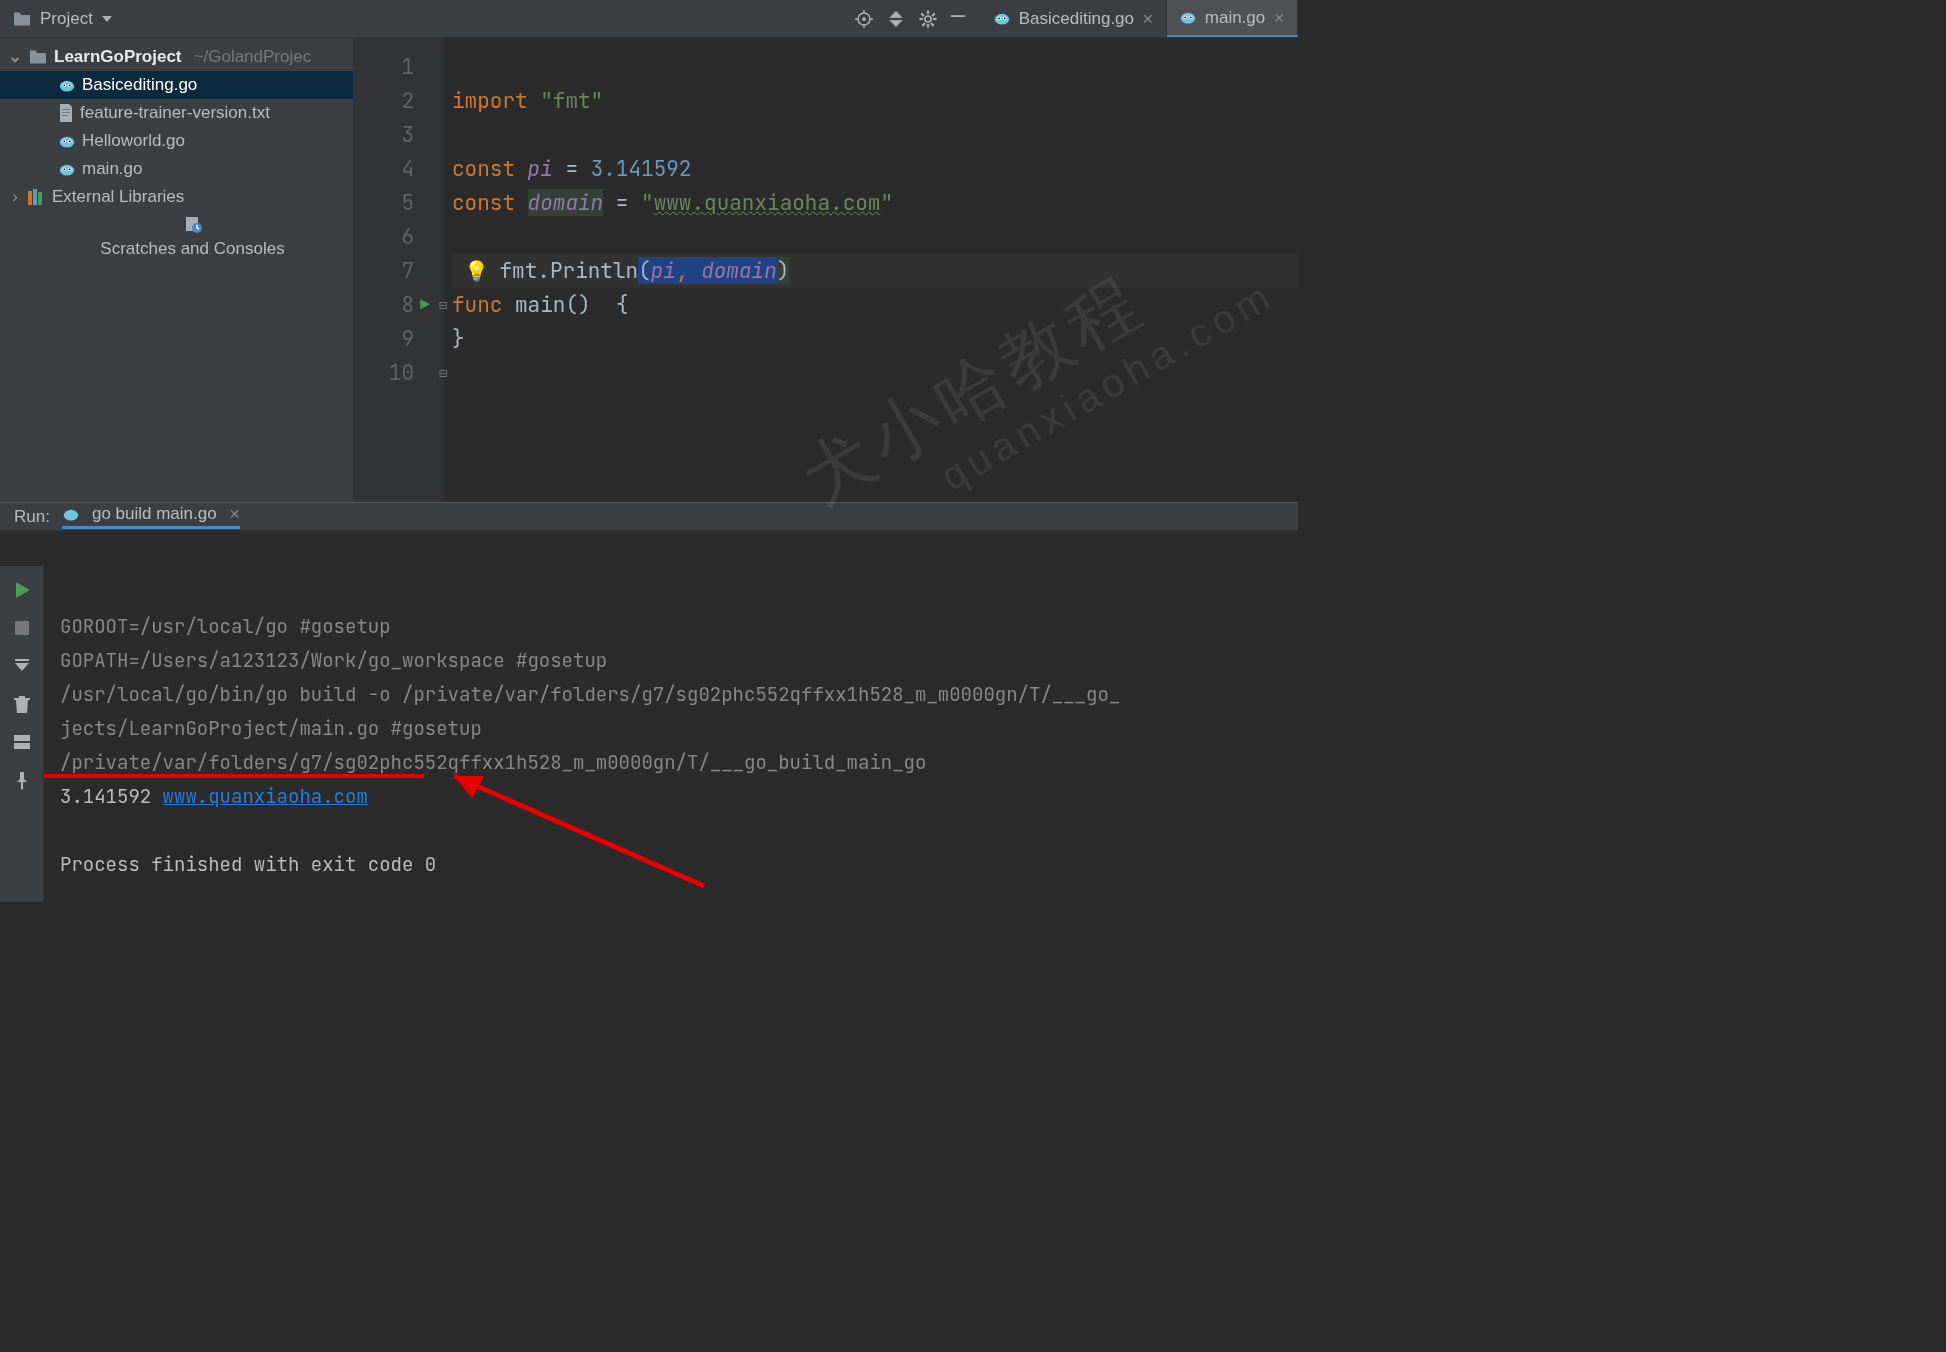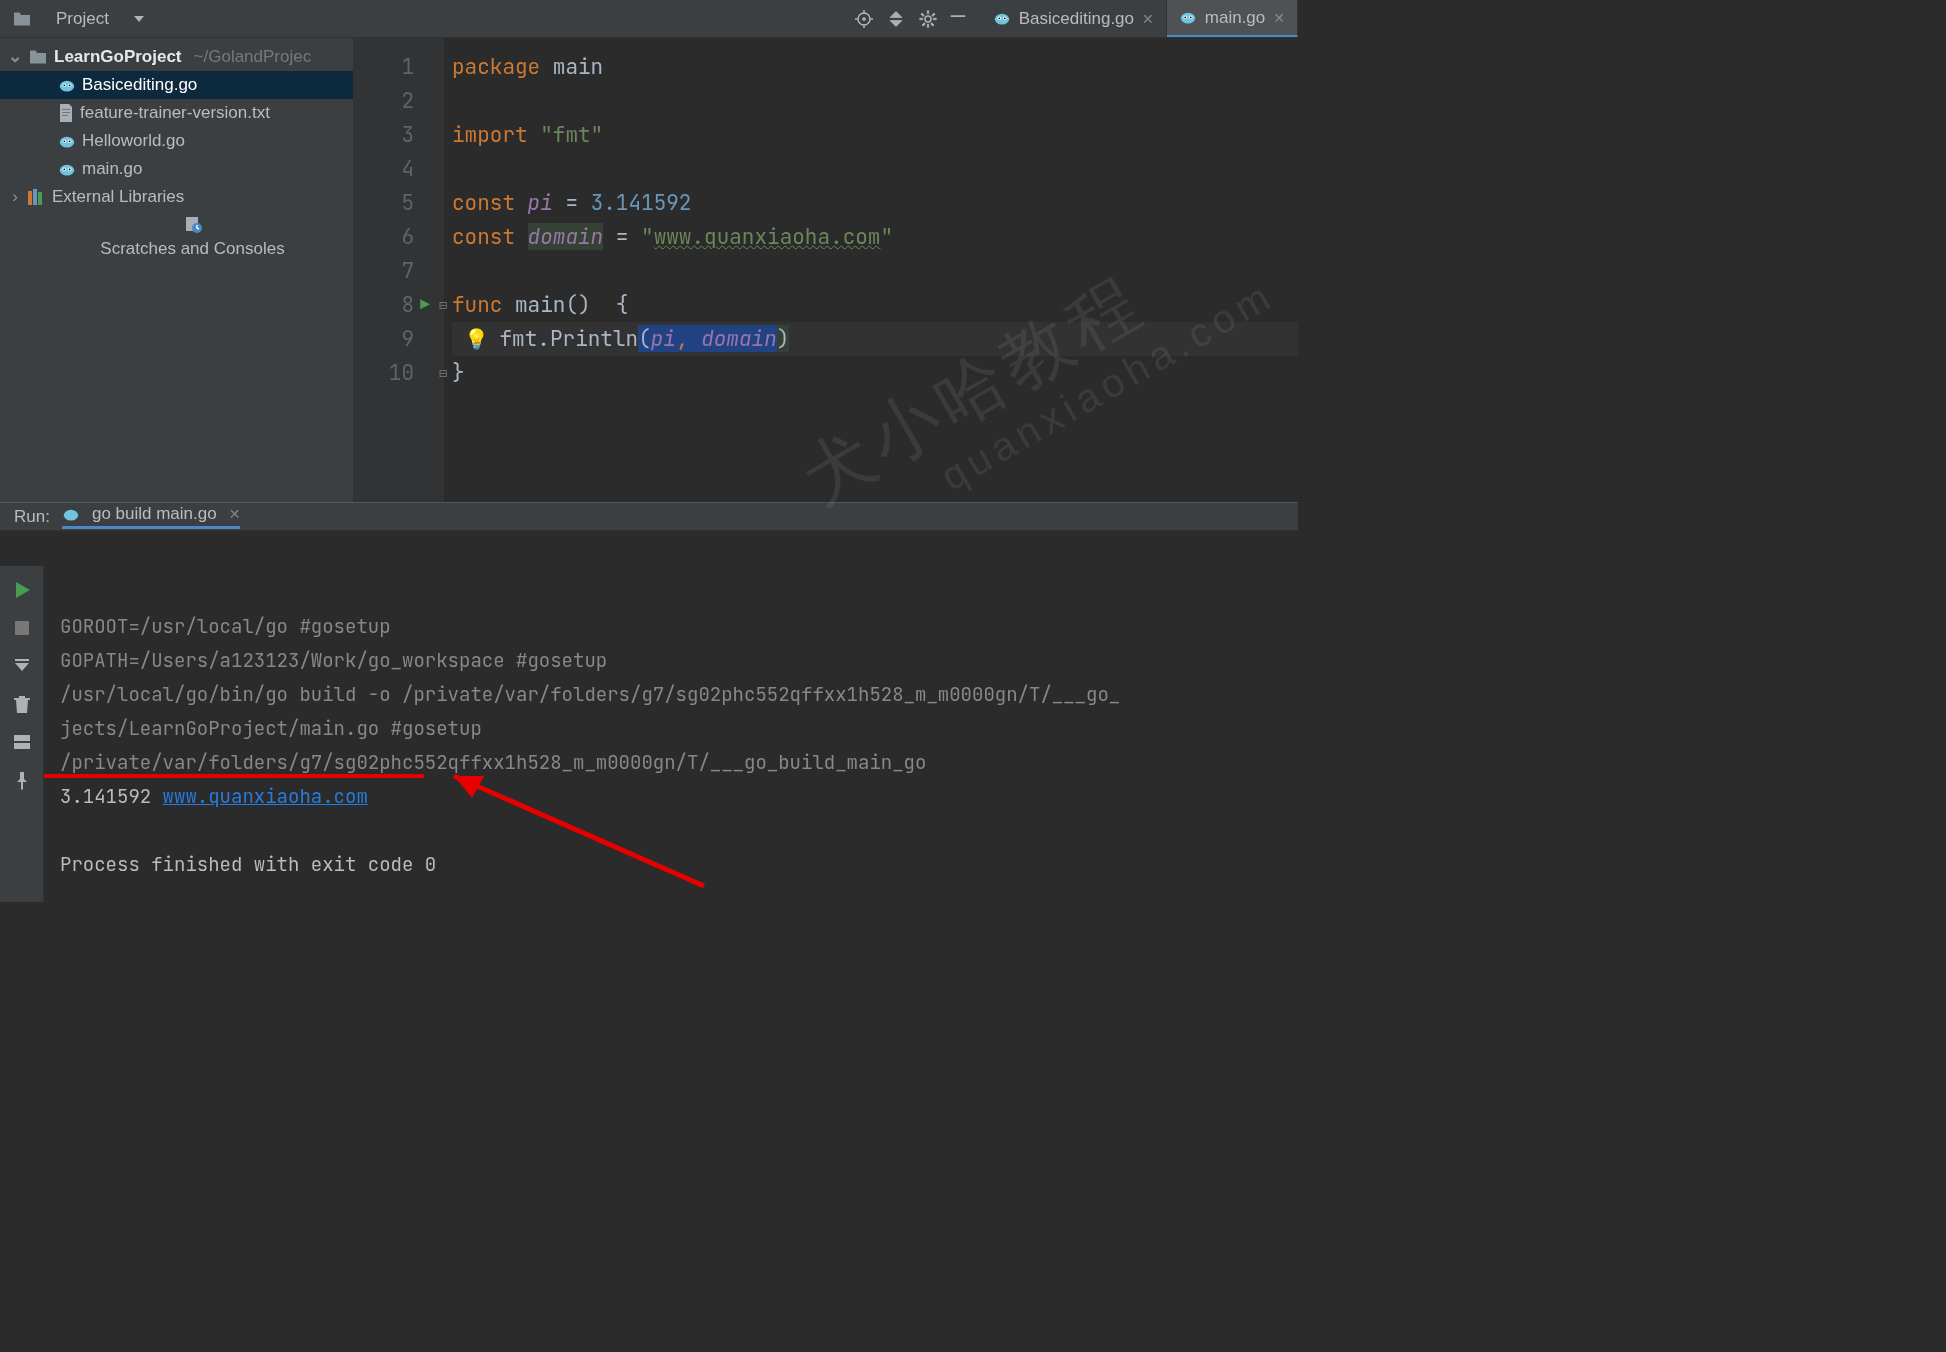--- a/index.html
+++ b/index.html
@@ -10,21 +10,21 @@
     width: 1298px;
     height: 902px;
     overflow: hidden;
     font-size: 18px;
   }
   .root { display: flex; flex-direction: column; height: 100%; }
 
   
   .top-row { display: flex; align-items: stretch; height: 38px; background: #3c3f41; border-bottom: 1px solid #323232; }
   .project-selector {
-    display: flex; align-items: center; gap: 24px; padding: 0 12px;
+    display: flex; align-items: center; gap: 8px; padding: 0 12px;
     color: #bbbbbb; font-family: -apple-system, "Helvetica Neue", sans-serif;
     font-size: 17px; font-weight: 500;
   }
   .project-selector .folder-icon { width: 20px; height: 16px; }
   .project-selector .dd-icon { width: 12px; height: 12px; }
   .toolbar-icons { display: flex; align-items: center; gap: 14px; padding: 0 12px; margin-left: auto; }
   .toolbar-icons svg, .toolbar-icons .minim { width: 18px; height: 18px; fill: #afb1b3; stroke: #afb1b3; }
   .minim { font-size: 24px; color:#afb1b3; line-height: 10px;}
 
   .editor-tabs { display: flex; align-items: stretch; background: #3c3f41; }
@@ -276,29 +276,28 @@
             <div>
                 <span class="fold">⊟</span>
               </div>
           </div>
         </div>
         <div class="code">
           <div class="watermark">
             <div>犬小哈教程</div>
             <div style="font-size:40px; margin-top:30px; margin-left:120px;">quanxiaoha.com</div>
           </div>
-          <div class="line"><span class="kw">package</span> <span class="ident">main</span></div>
           <div class="line"></div>
           <div class="line"><span class="kw">import</span> <span class="str">"fmt"</span></div>
           <div class="line"></div>
           <div class="line"><span class="kw">const</span> <span class="ci">pi</span> <span class="ident">=</span> <span class="num">3.141592</span></div>
           <div class="line"><span class="kw">const</span> <span class="ci sel2">domain</span> <span class="ident">=</span> <span class="str">"</span><span class="str typo">www.quanxiaoha.com</span><span class="str">"</span></div>
           <div class="line"></div>
+          <div class="line hl"> <span class="bulb">💡</span><span class="ident">fmt</span><span class="ident">.</span><span class="ident">Println</span><span class="ident sel1">(</span><span class="ci sel1">pi</span><span class="comma sel1">,</span><span class="sel1"> </span><span class="ci sel1">domain</span><span class="ident sel2">)</span></div>
           <div class="line"><span class="kw">func</span> <span class="ident">main</span><span class="ident">()</span>  <span class="ident">{</span></div>
-          <div class="line hl"> <span class="bulb">💡</span><span class="ident">fmt</span><span class="ident">.</span><span class="ident">Println</span><span class="ident sel1">(</span><span class="ci sel1">pi</span><span class="comma sel1">,</span><span class="sel1"> </span><span class="ci sel1">domain</span><span class="ident sel2">)</span></div>
           <div class="line"><span class="ident">}</span></div>
         </div>
       </div>
     </div>
   </div>
 
   <div class="run-panel">
     <div class="run-header">
       <span>Run:</span>
       <div class="run-tab">

